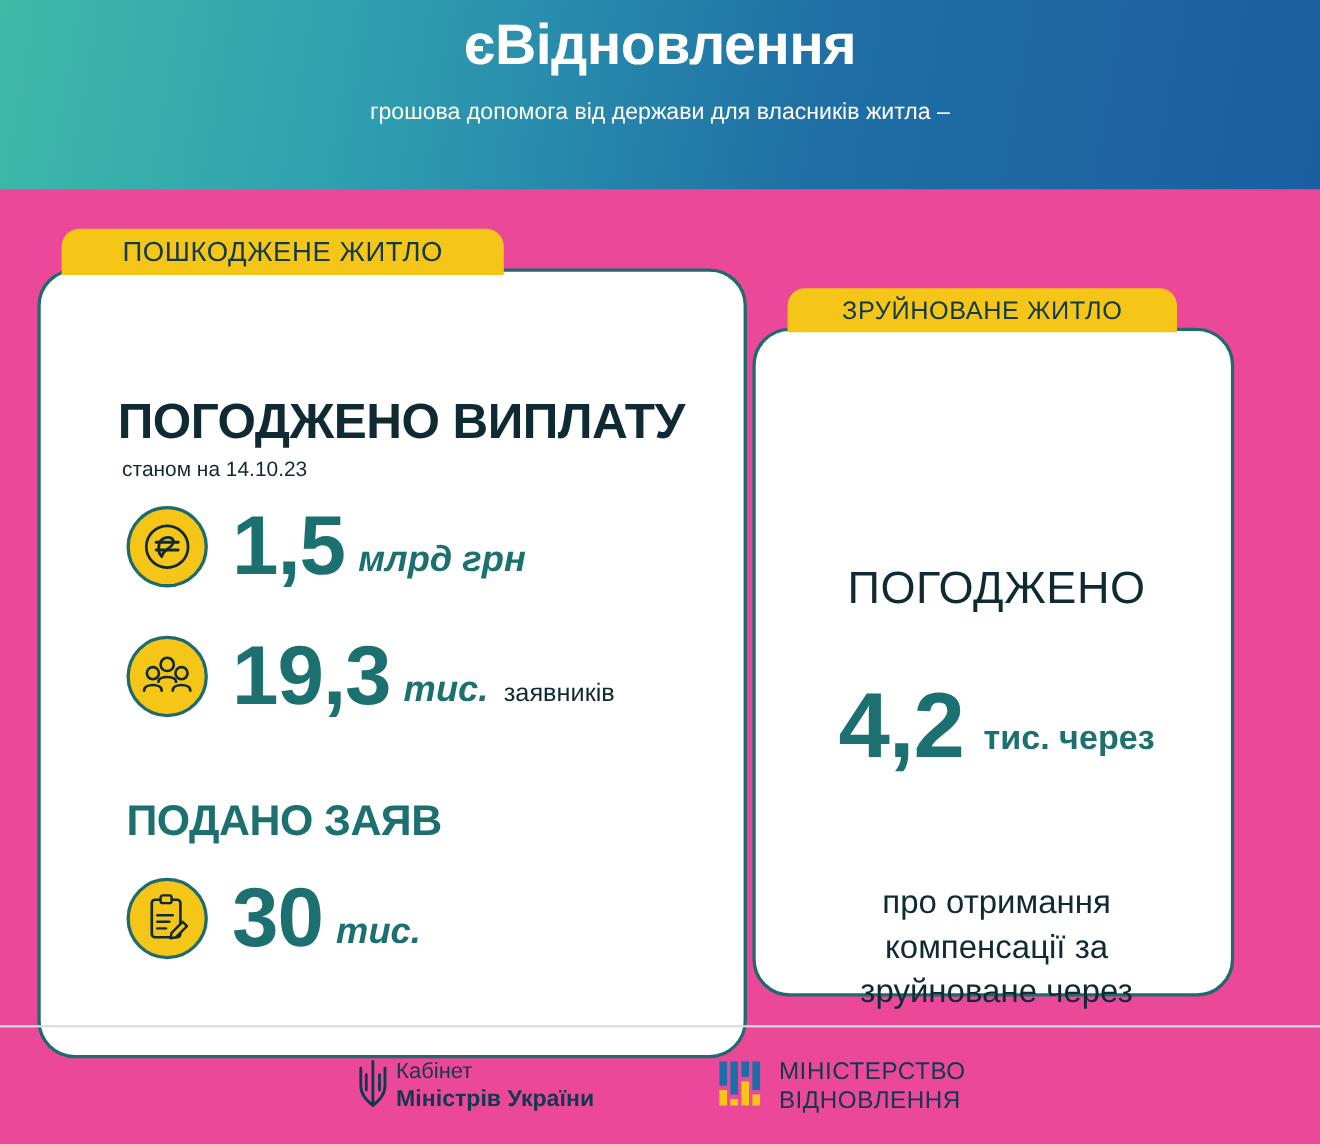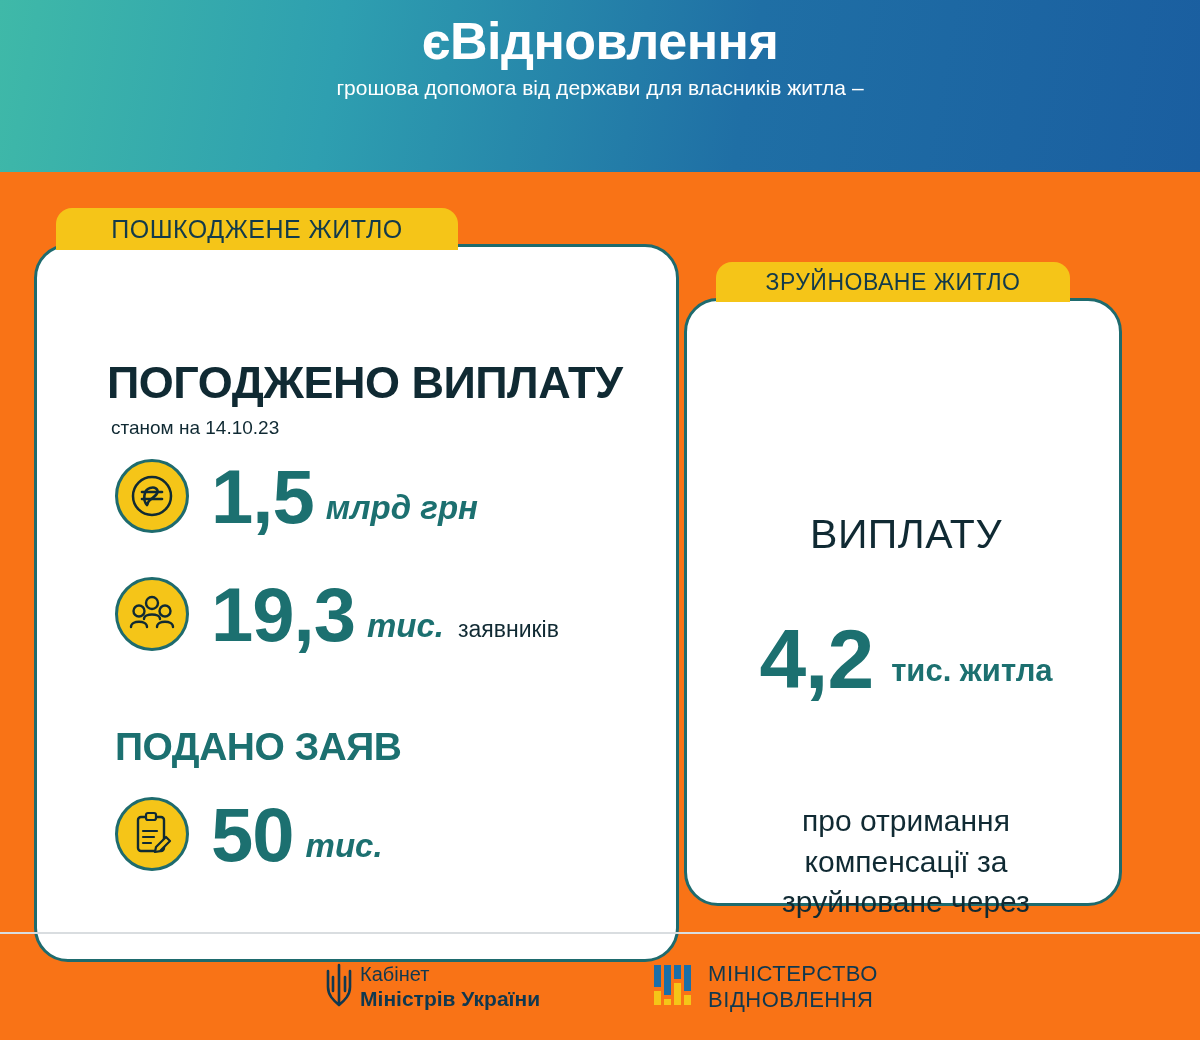--- a/index.html
+++ b/index.html
@@ -2,36 +2,36 @@
 <html lang="uk"><head>
 <meta charset="utf-8">
 <style>
   * { box-sizing: border-box; margin: 0; padding: 0; }
   html, body {
     width: 1200px; height: 1040px;
     font-family: "Liberation Sans", sans-serif;
     background: #ffffff;
     overflow: hidden;
   }
-  .page { position: relative; width: 1200px; height: 1040px; background: #f97316; }
+  .page { position: relative; width: 1200px; height: 1040px; background: #ec4899; }
 
   
   .header {
     position: absolute; left: 0; top: 0; width: 1200px; height: 172px;
     background: linear-gradient(100deg, #3fb9a8 0%, #2e9fb0 28%, #1f6fa5 62%, #1a5ea0 100%);
     color: #ffffff;
     display: flex; flex-direction: column; align-items: center; justify-content: flex-start;
     padding-top: 12px;
   }
   .header-title {
     font-size: 52px; font-weight: bold; letter-spacing: -0.5px; line-height: 1.15;
     text-align: center;
   }
   .header-sub {
-    margin-top: 2px;
+    margin-top: 16px;
     font-size: 21px; line-height: 1.35; text-align: center; font-weight: 400;
     max-width: 900px;
   }
 
   
   .body-area { position: absolute; left: 0; top: 172px; width: 1200px; height: 760px; }
 
   
   .card {
     position: absolute;
@@ -64,21 +64,21 @@
   
   .dmg-heading {
     position: absolute; left: 70px; top: 110px;
     font-size: 45px; font-weight: bold; color: #102a33; letter-spacing: -0.5px;
   }
   .dmg-date {
     position: absolute; left: 74px; top: 170px;
     font-size: 19px; color: #102a33; font-weight: 500;
   }
 
-  .stat-row { position: absolute; display: flex; align-items: flex-start; }
+  .stat-row { position: absolute; display: flex; align-items: center; }
   .coin {
     width: 74px; height: 74px; border-radius: 50%;
     background: #f5c518; border: 3px solid #1e6b6e;
     display: flex; align-items: center; justify-content: center;
     flex: none;
   }
   .coin svg { display: block; }
 
   .big-num {
     font-size: 76px; font-weight: bold; color: #1c7070; line-height: 1;
@@ -189,32 +189,32 @@
         <span class="coin">
           <svg width="44" height="46" viewBox="0 0 44 46">
             <rect x="8" y="6" width="26" height="34" rx="3" fill="none" stroke="#102a33" stroke-width="2.4"></rect>
             <rect x="16" y="2" width="10" height="7" rx="2" fill="#f5c518" stroke="#102a33" stroke-width="2.2"></rect>
             <path d="M13 20 H27" stroke="#102a33" stroke-width="2.2" stroke-linecap="round"></path>
             <path d="M13 26 H24" stroke="#102a33" stroke-width="2.2" stroke-linecap="round"></path>
             <path d="M13 32 H21" stroke="#102a33" stroke-width="2.2" stroke-linecap="round"></path>
             <path d="M26 36 L36 26 L40 30 L30 40 L25 41 Z" fill="#f5c518" stroke="#102a33" stroke-width="2.2" stroke-linejoin="round"></path>
           </svg>
         </span>
-        <span class="big-num">50</span>
+        <span class="big-num">30</span>
         <span class="unit-bold">тис.</span>
       </div>
     </div>
 
     <div class="tab" id="tab-damaged">ПОШКОДЖЕНЕ  ЖИТЛО</div>
 
     <div class="card" id="card-destroyed">
-      <div class="dest-heading">ВИПЛАТУ</div>
+      <div class="dest-heading">ПОГОДЖЕНО</div>
       <div class="dest-stat">
         <span class="dest-num">4,2</span>
-        <span class="dest-unit">тис. житла</span>
+        <span class="dest-unit">тис. через</span>
       </div>
       <div class="dest-desc">
         <div>про отримання</div>
         <div>компенсації за</div>
         <div>зруйноване через</div>
       </div>
     </div>
 
     <div class="tab" id="tab-destroyed">ЗРУЙНОВАНЕ ЖИТЛО</div>
   </div>

